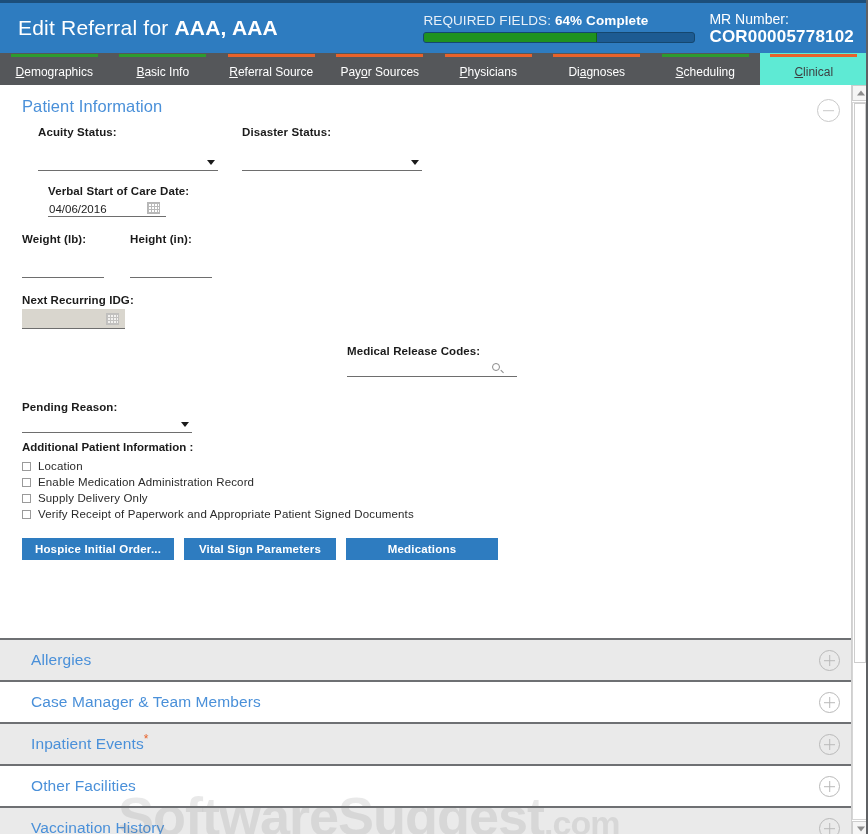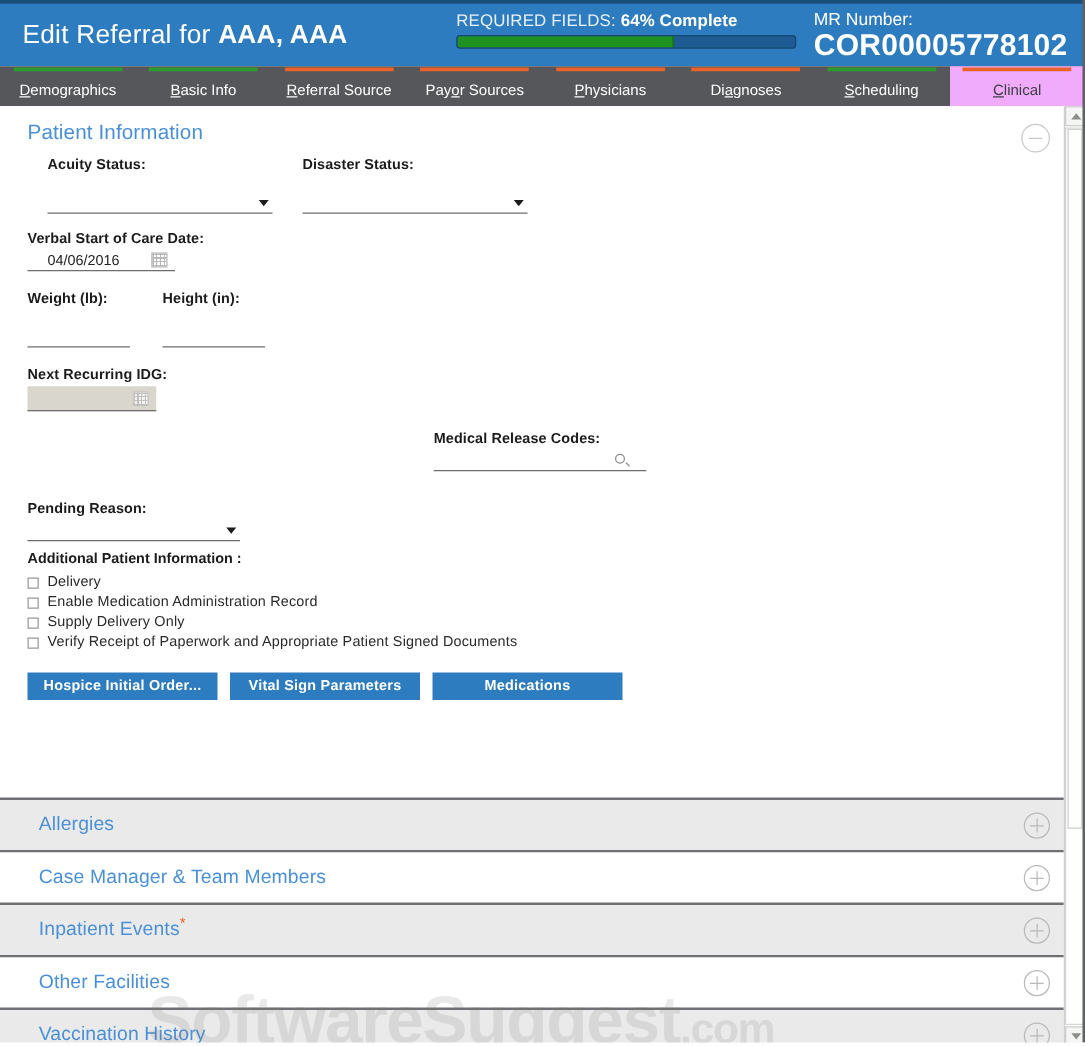--- a/index.html
+++ b/index.html
@@ -59,21 +59,21 @@
     height: 100%;
     background: #1f9220;
     border-right: 1px solid #14660f;
   }
   .mr-block {
     color: #ffffff;
     line-height: 1.18;
     padding-top: 2px;
   }
   .mr-label { font-size: 14px; }
-  .mr-value { font-size: 24px; font-weight: bold; letter-spacing: 0.2px; }
+  .mr-value { font-size: 17px; font-weight: bold; letter-spacing: 0.2px; }
 
   
   .tabbar {
     position: relative;
     height: 32px;
     background: #55575a;
     display: flex;
     align-items: stretch;
   }
   .tab {
@@ -90,21 +90,21 @@
     width: 80%;
     height: 3px;
   }
   .tab .tab-label {
     font-size: 12px;
     color: #ffffff;
     padding-top: 5px;
     white-space: nowrap;
   }
   .tab .tab-label u { text-decoration: underline; }
-  .tab.active { background: #f0abfc; }
+  .tab.active { background: #5eead4; }
   .tab.active .tab-label { color: #3d3f42; }
 
   
   .content {
     position: relative;
     width: 868px;
     height: 752px;
     background: #ffffff;
     overflow: hidden;
   }
@@ -164,21 +164,21 @@
     display: block;
     margin-bottom: 16px;
   }
   .uline {
     position: relative;
     border-bottom: 1.6px solid #6e6e6e;
     height: 17px;
   }
   .uline .val {
     position: absolute;
-    left: 16px; bottom: 1px;
+    left: 1px; bottom: 1px;
     font-size: 11.5px;
     color: #222;
   }
   .caret {
     position: absolute;
     right: 3px; bottom: 5px;
     width: 0; height: 0;
     border-left: 4.5px solid transparent;
     border-right: 4.5px solid transparent;
     border-top: 5px solid #1b1b1b;
@@ -444,21 +444,21 @@
         <div class="fld" style="width:180px;margin-left:16px;">
           <span class="flabel">Disaster Status:</span>
           <div class="uline">
             <span class="val"></span>
             <span class="caret"></span>
           </div>
         </div>
       </div>
 
       <div class="frow" style="margin-top:14px;">
-        <div class="fld" style="width:118px;">
+        <div class="fld" style="width:118px;margin-left:26px;">
           <span class="flabel" style="margin-bottom:3px;">Verbal Start of Care Date:</span>
           <div class="uline">
             <span class="val">04/06/2016</span>
             <span class="cal-ic"></span>
           </div>
         </div>
       </div>
 
       <div class="frow" style="margin-top:16px;">
         <div class="fld" style="width:82px;">
@@ -504,21 +504,21 @@
             <span class="val"></span>
             <span class="caret"></span>
           </div>
         </div>
       </div>
 
       <div class="sub-head">Additional Patient Information :</div>
       <div id="checkboxList">
           <div class="cb-row">
             <span class="cb"></span>
-            <span class="cb-label">Delivery</span>
+            <span class="cb-label">Location</span>
           </div>
           <div class="cb-row">
             <span class="cb"></span>
             <span class="cb-label">Enable Medication Administration Record</span>
           </div>
           <div class="cb-row">
             <span class="cb"></span>
             <span class="cb-label">Supply Delivery Only</span>
           </div>
           <div class="cb-row">

